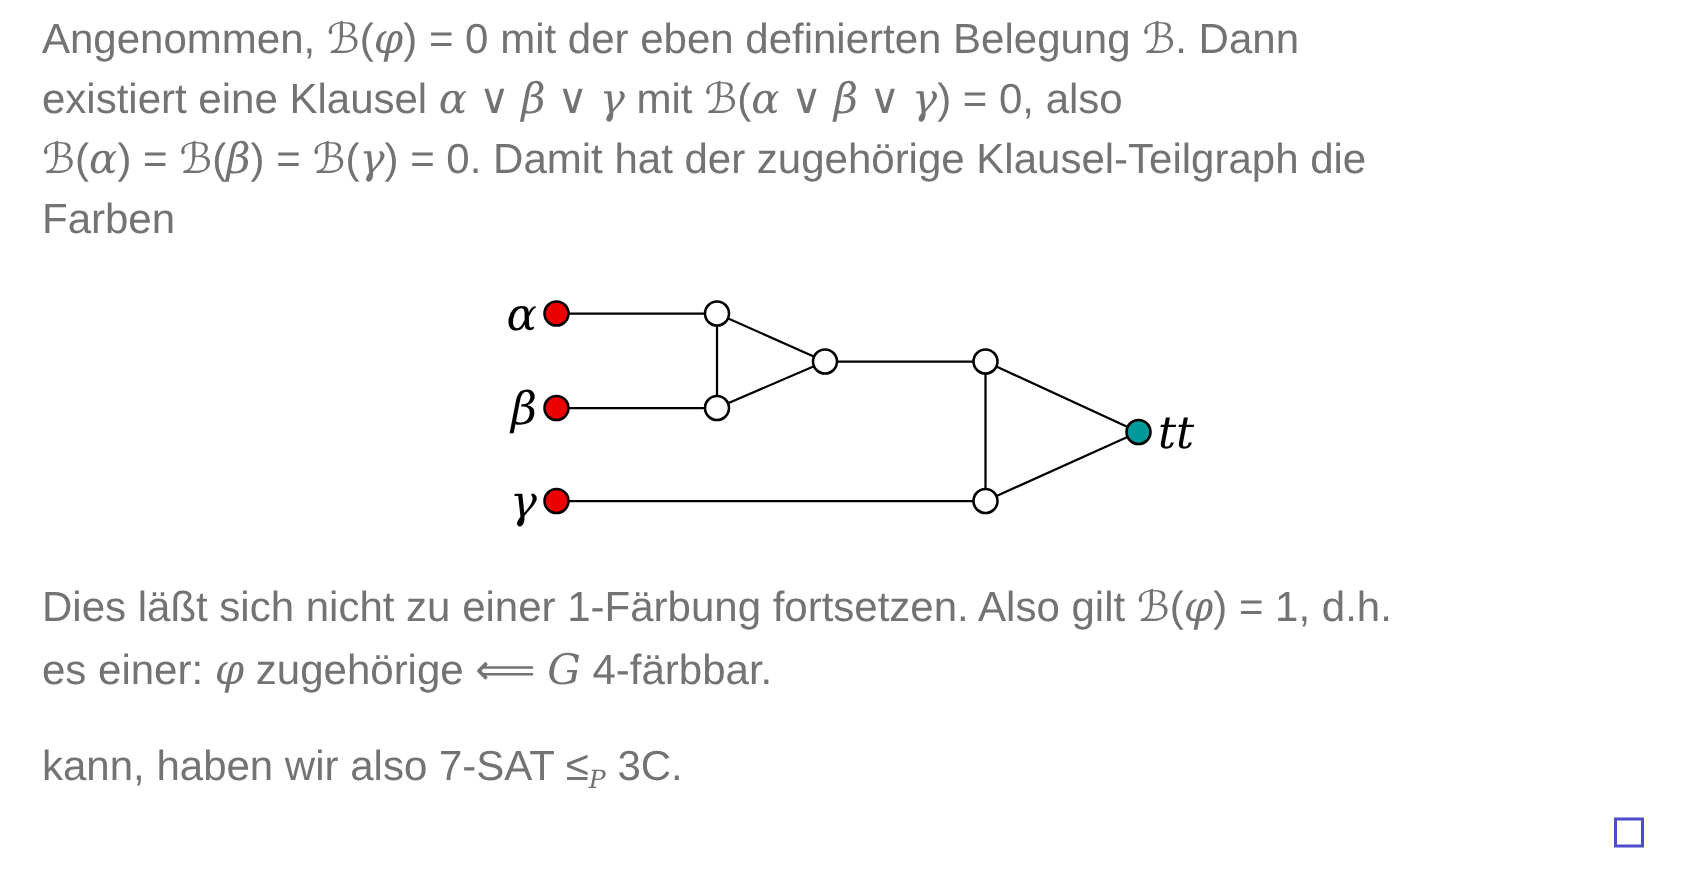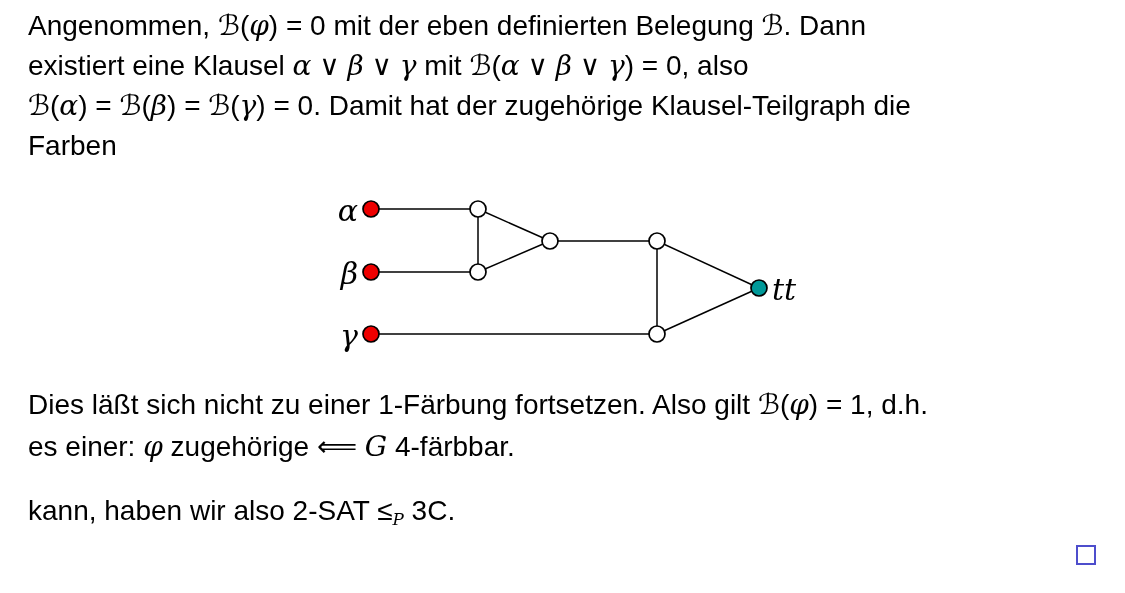--- a/index.html
+++ b/index.html
@@ -1,20 +1,20 @@
 <!DOCTYPE html>
 <html><head>
 <meta charset="utf-8">
 <style>
   html,body{margin:0;padding:0;background:#ffffff;}
   .slide{
     position:relative;
     width:1125px;height:593px;
     background:#ffffff;
-    color:#000000;
+    color:#737373;
     font-family:"Liberation Sans","DejaVu Sans",sans-serif;
     overflow:hidden;
   }
   .para{position:absolute;left:28px;font-size:28px;}
   .para .line{white-space:nowrap;}
   #paragraph-1{top:6px;}
   #paragraph-1 .line{line-height:40px;height:40px;}
   #paragraph-2{top:384px;}
   #paragraph-2 .line{line-height:42px;height:42px;}
   #paragraph-3{top:490px;}
@@ -64,18 +64,18 @@
       <circle cx="759" cy="288" r="8" fill="#009999" stroke="#000000" stroke-width="1.7"></circle>
       <text x="772" y="288" text-anchor="start" dominant-baseline="central" dy="0.04em" font-family="&quot;DejaVu Serif&quot;,&quot;DejaVu Sans&quot;,serif" font-style="italic" font-size="30" fill="#000000">tt</text>
     </svg>
 
   <div class="para" id="paragraph-2">
       <div class="line"><span class="seg-rm">Dies läßt sich nicht zu einer 1-Färbung fortsetzen. Also gilt </span><span class="seg-cal">ℬ</span><span class="seg-rm">(</span><span class="seg-it">φ</span><span class="seg-rm">) = 1, d.h.</span></div>
       <div class="line"><span class="seg-rm">es einer: </span><span class="seg-it">φ</span><span class="seg-rm"> zugehörige ⟸ </span><span class="seg-it">G</span><span class="seg-rm"> 4-färbbar.</span></div>
     </div>
 
   <div class="para" id="paragraph-3">
-      <div class="line"><span class="seg-rm">kann, haben wir also 2-SAT ≤</span><span class="seg-sub">P</span><span class="seg-rm"> 3C.</span></div>
+      <div class="line"><span class="seg-rm">kann, haben wir also 7-SAT ≤</span><span class="seg-sub">P</span><span class="seg-rm"> 3C.</span></div>
     </div>
 
   <div id="qed-box" style="left: 1076px; top: 545px; border: 2.5px solid rgb(77, 77, 204);"></div>
 
 </div>
 
 </body></html>

